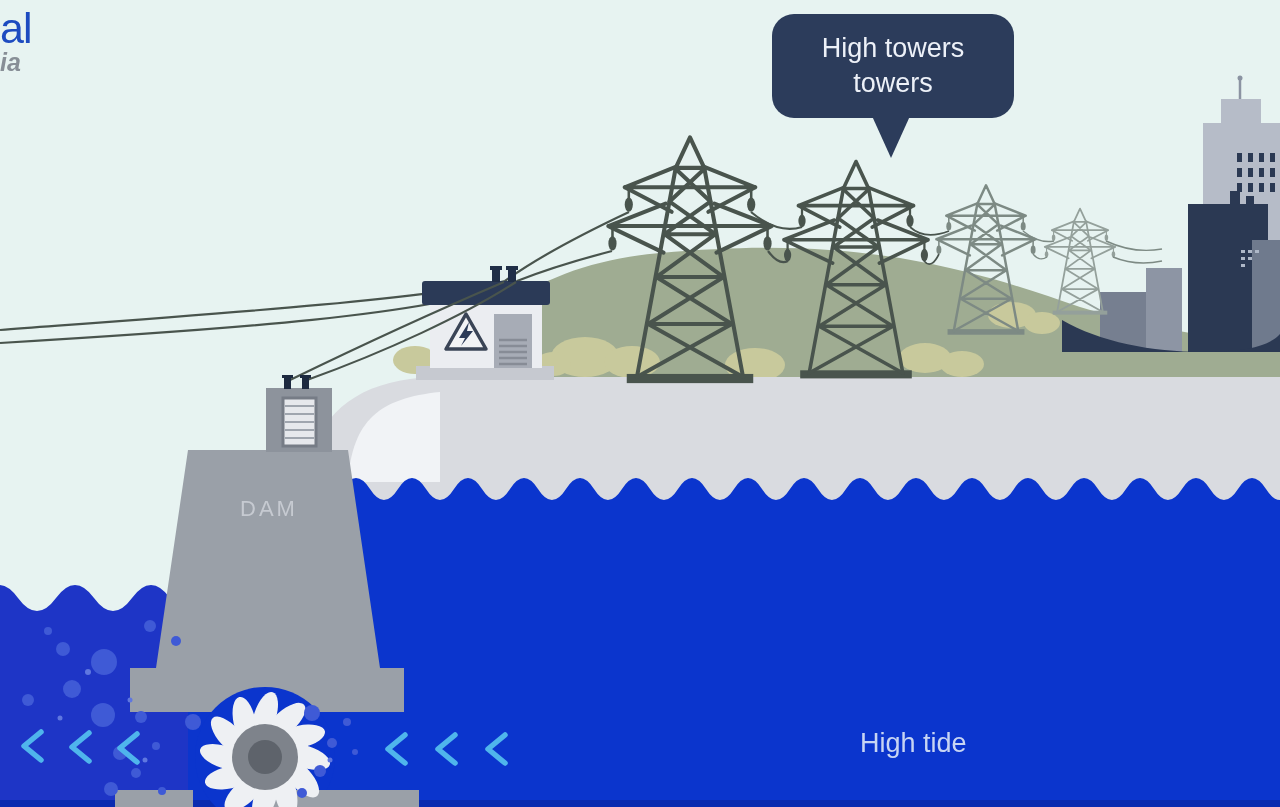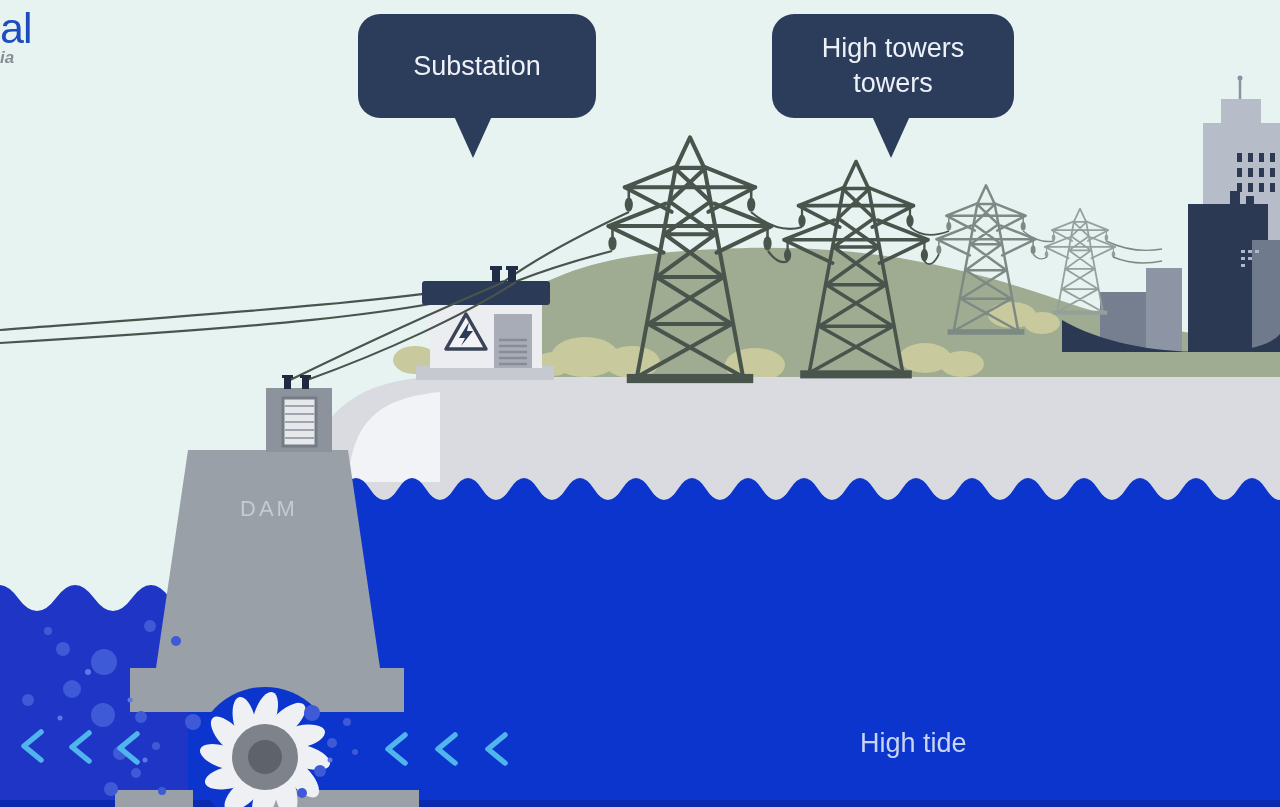--- a/index.html
+++ b/index.html
@@ -23,21 +23,21 @@
   .callout.sub{left:358px;top:14px;width:238px;height:104px;}
   .callout.sub::after{left:96px;}
   .callout.hvt{left:772px;top:14px;width:242px;height:104px;padding:0 18px;box-sizing:border-box;}
   .callout.hvt::after{left:100px;}
   .dam-label{left:228px;top:496px;width:82px;text-align:center;font-size:22px;
     letter-spacing:3px;color:var(--label_dam,#c6cad1);}
   .tide-label{left:860px;top:728px;font-size:27px;color:var(--label_tide,#c8d5f3);text-align:right;}
   .logo{left:0;top:0;width:90px;height:90px;}
   .logo .l1{position:absolute;left:0;top:4px;font-size:43px;font-weight:normal;
     color:var(--logo_blue,#1d4bc0);letter-spacing:-1px;}
-  .logo .l2{position:absolute;left:0;top:48px;font-size:17px;font-weight:bold;font-style:italic;
+  .logo .l2{position:absolute;left:0;top:48px;font-size:25px;font-weight:bold;font-style:italic;
     color:var(--logo_gray,#878e96);}
 </style>
 </head>
 <body>
 
 <div id="stage">
 
   <svg id="scene" width="1280" height="807" viewBox="0 0 1280 807">
 
     <defs>
@@ -250,23 +250,20 @@
     <g fill="none" style="stroke:var(--arrow,#4fb5ec)" stroke-width="5.5" stroke-linecap="round" stroke-linejoin="round">
       <path d="M41,732 L24,746 L41,760"></path>
       <path d="M89,733 L72,747 L89,761"></path>
       <path d="M137,734 L120,748 L137,762"></path>
       <path d="M405,735 L388,749 L405,763"></path>
       <path d="M455,735 L438,749 L455,763"></path>
       <path d="M505,735 L488,749 L505,763"></path>
     </g>
   </svg>
 
-  <div class="callout sub">
-    <span>Substation</span>
-  </div>
   <div class="callout hvt">
     <span>High towers towers</span>
   </div>
   <div class="overlay dam-label">DAM</div>
   <div class="overlay tide-label">High tide</div>
   <div class="overlay logo">
     <span class="l1">al</span>
     <span class="l2">ia</span>
   </div>
 </div>

